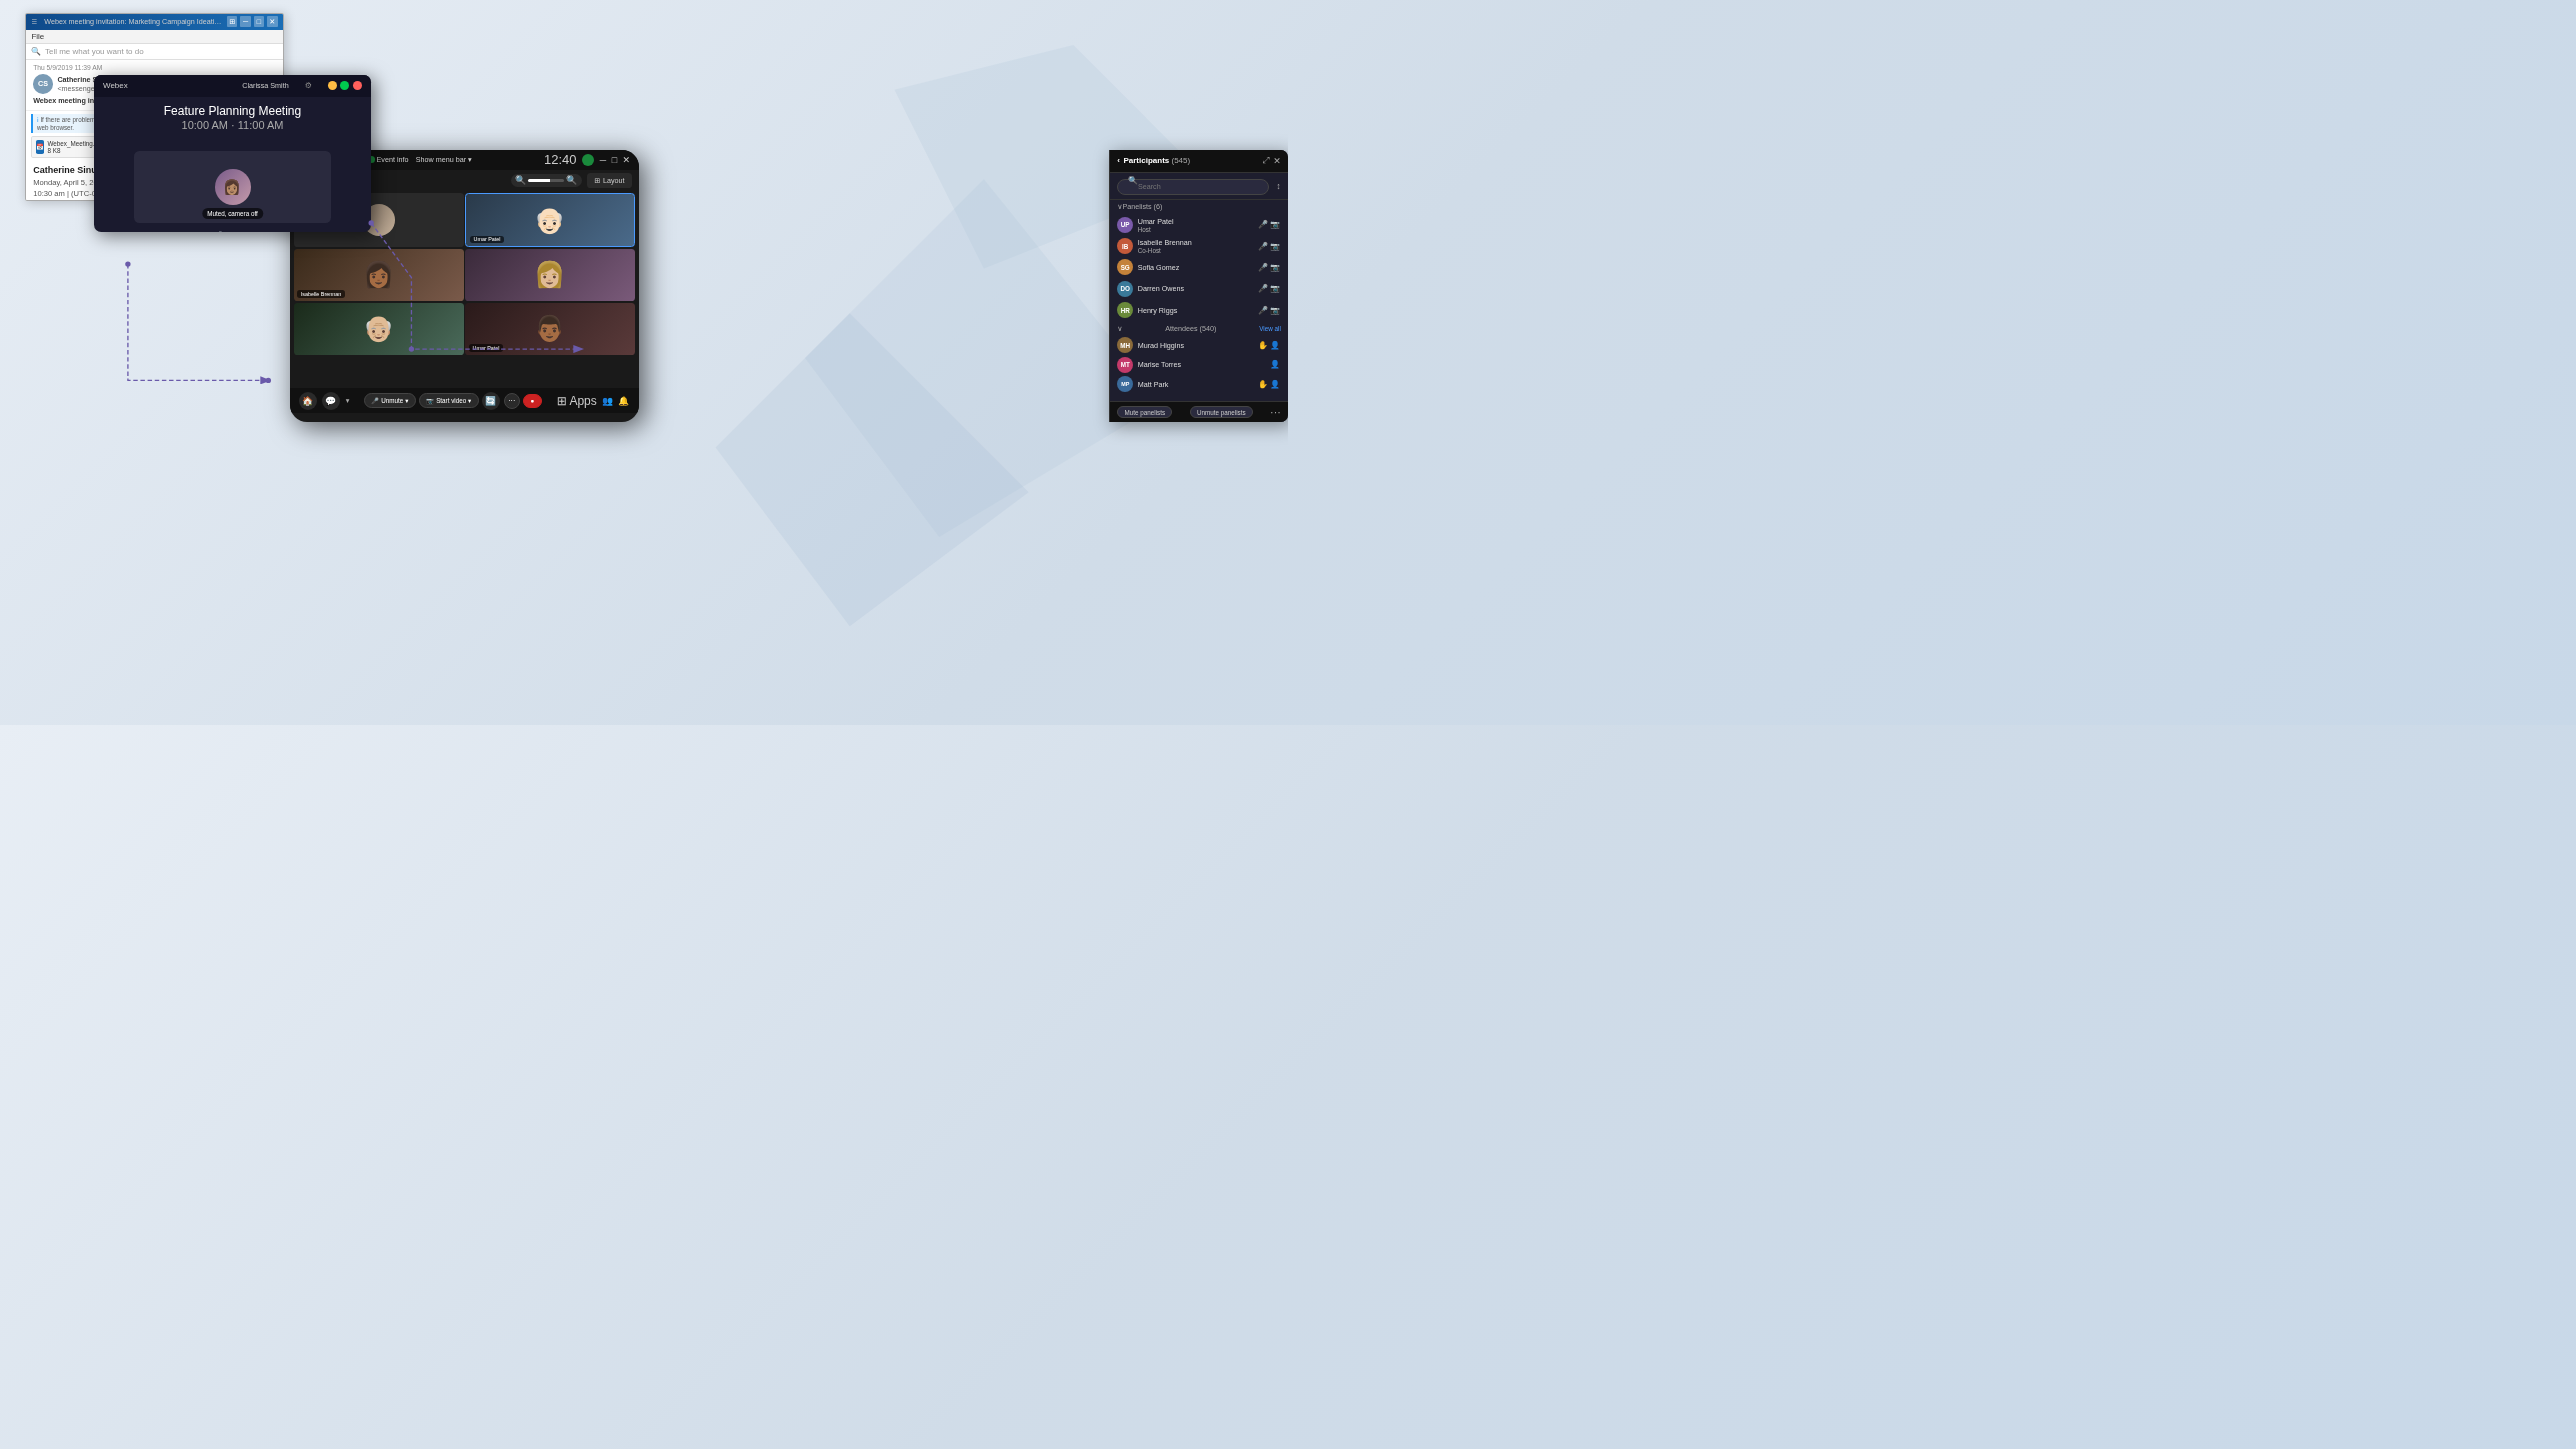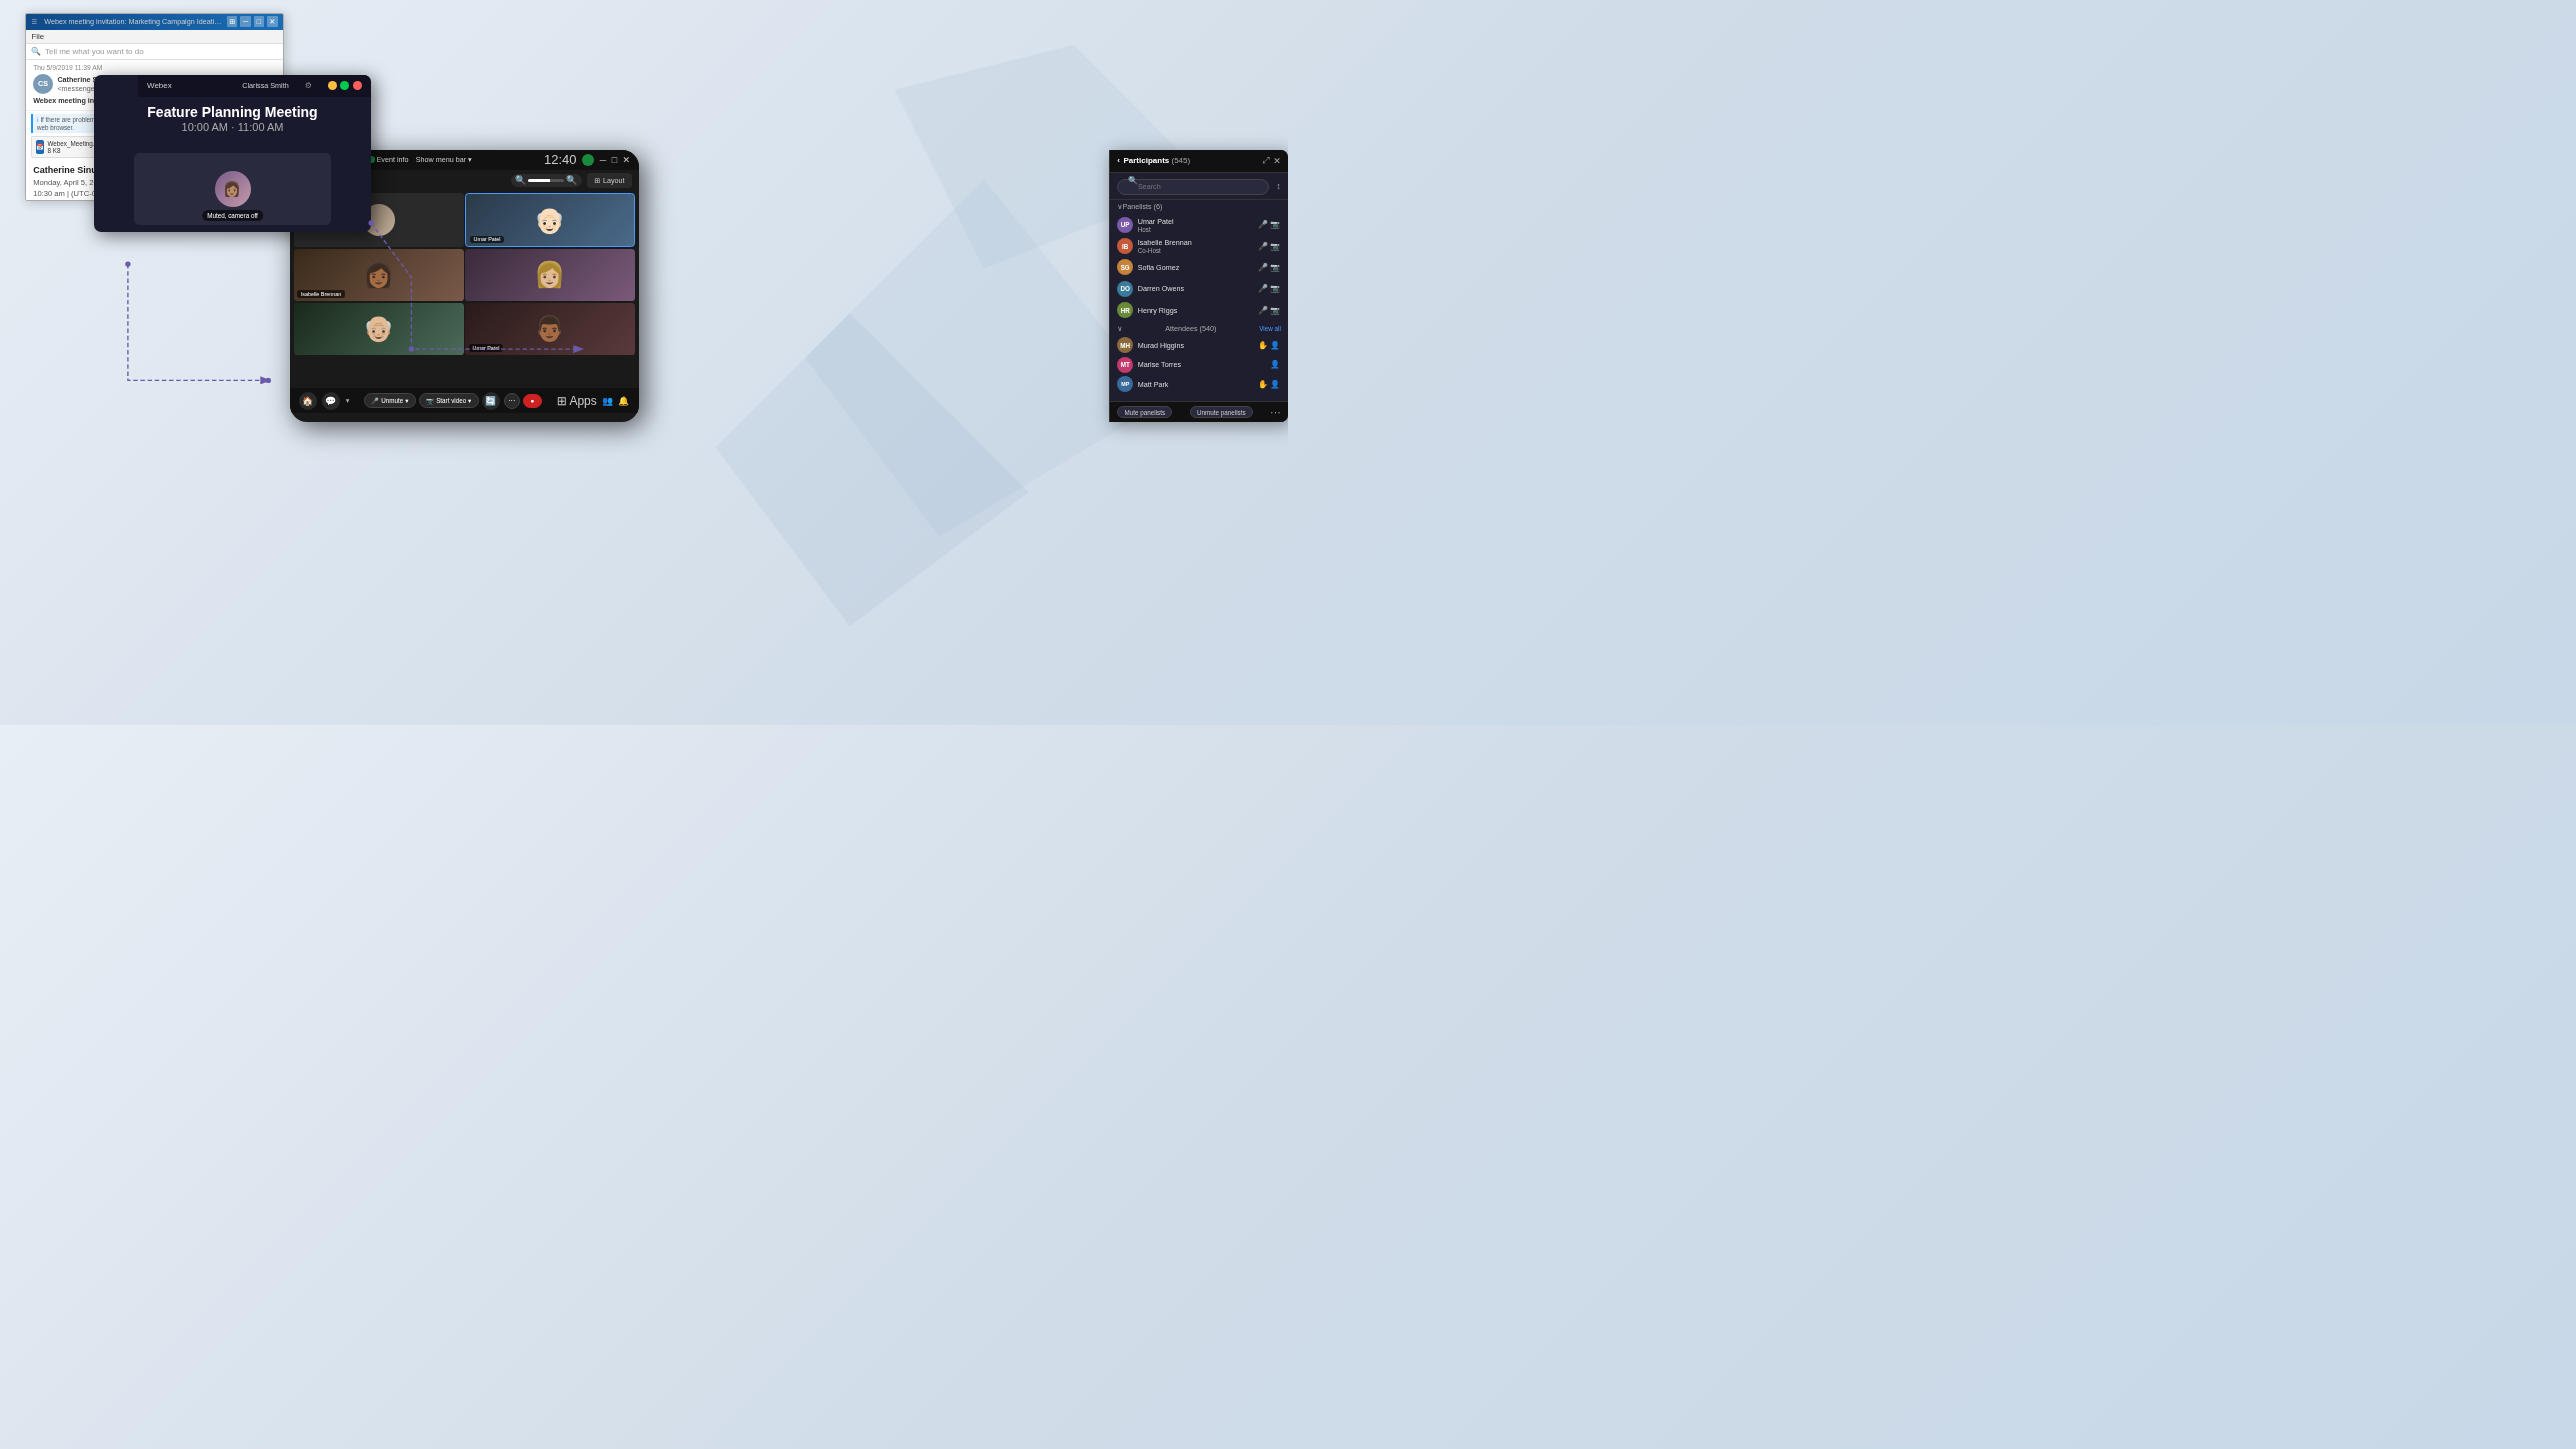--- a/index.html
+++ b/index.html
@@ -142,40 +142,39 @@
       overflow: hidden;
       z-index: 20;
     }
     .webex-titlebar {
       background: #111122;
       height: 21.5px;
       display: flex;
       align-items: center;
       padding: 0 9px;
       justify-content: space-between;
-      margin-left: 44px;
     }
     .webex-win-btns {
       display: flex; gap: 3.6px;
     }
     .webex-win-btn {
       width: 9px; height: 9px;
       background: rgba(255,255,255,0.2);
       border-radius: 50%;
       cursor: pointer;
     }
     .webex-content {
       display: flex;
       flex-direction: column;
       align-items: center;
       padding: 7.2px 0 0;
     }
     .meeting-title {
-      font-size: 14px;
-      font-weight: 700;
+      font-size: 12px;
+      font-weight: 400;
       color: #fff;
       margin-bottom: 1.8px;
     }
     .meeting-time {
       font-size: 11px;
       color: #aaa;
       margin-bottom: 20px;
     }
     .video-preview-area {
       width: 197px;

